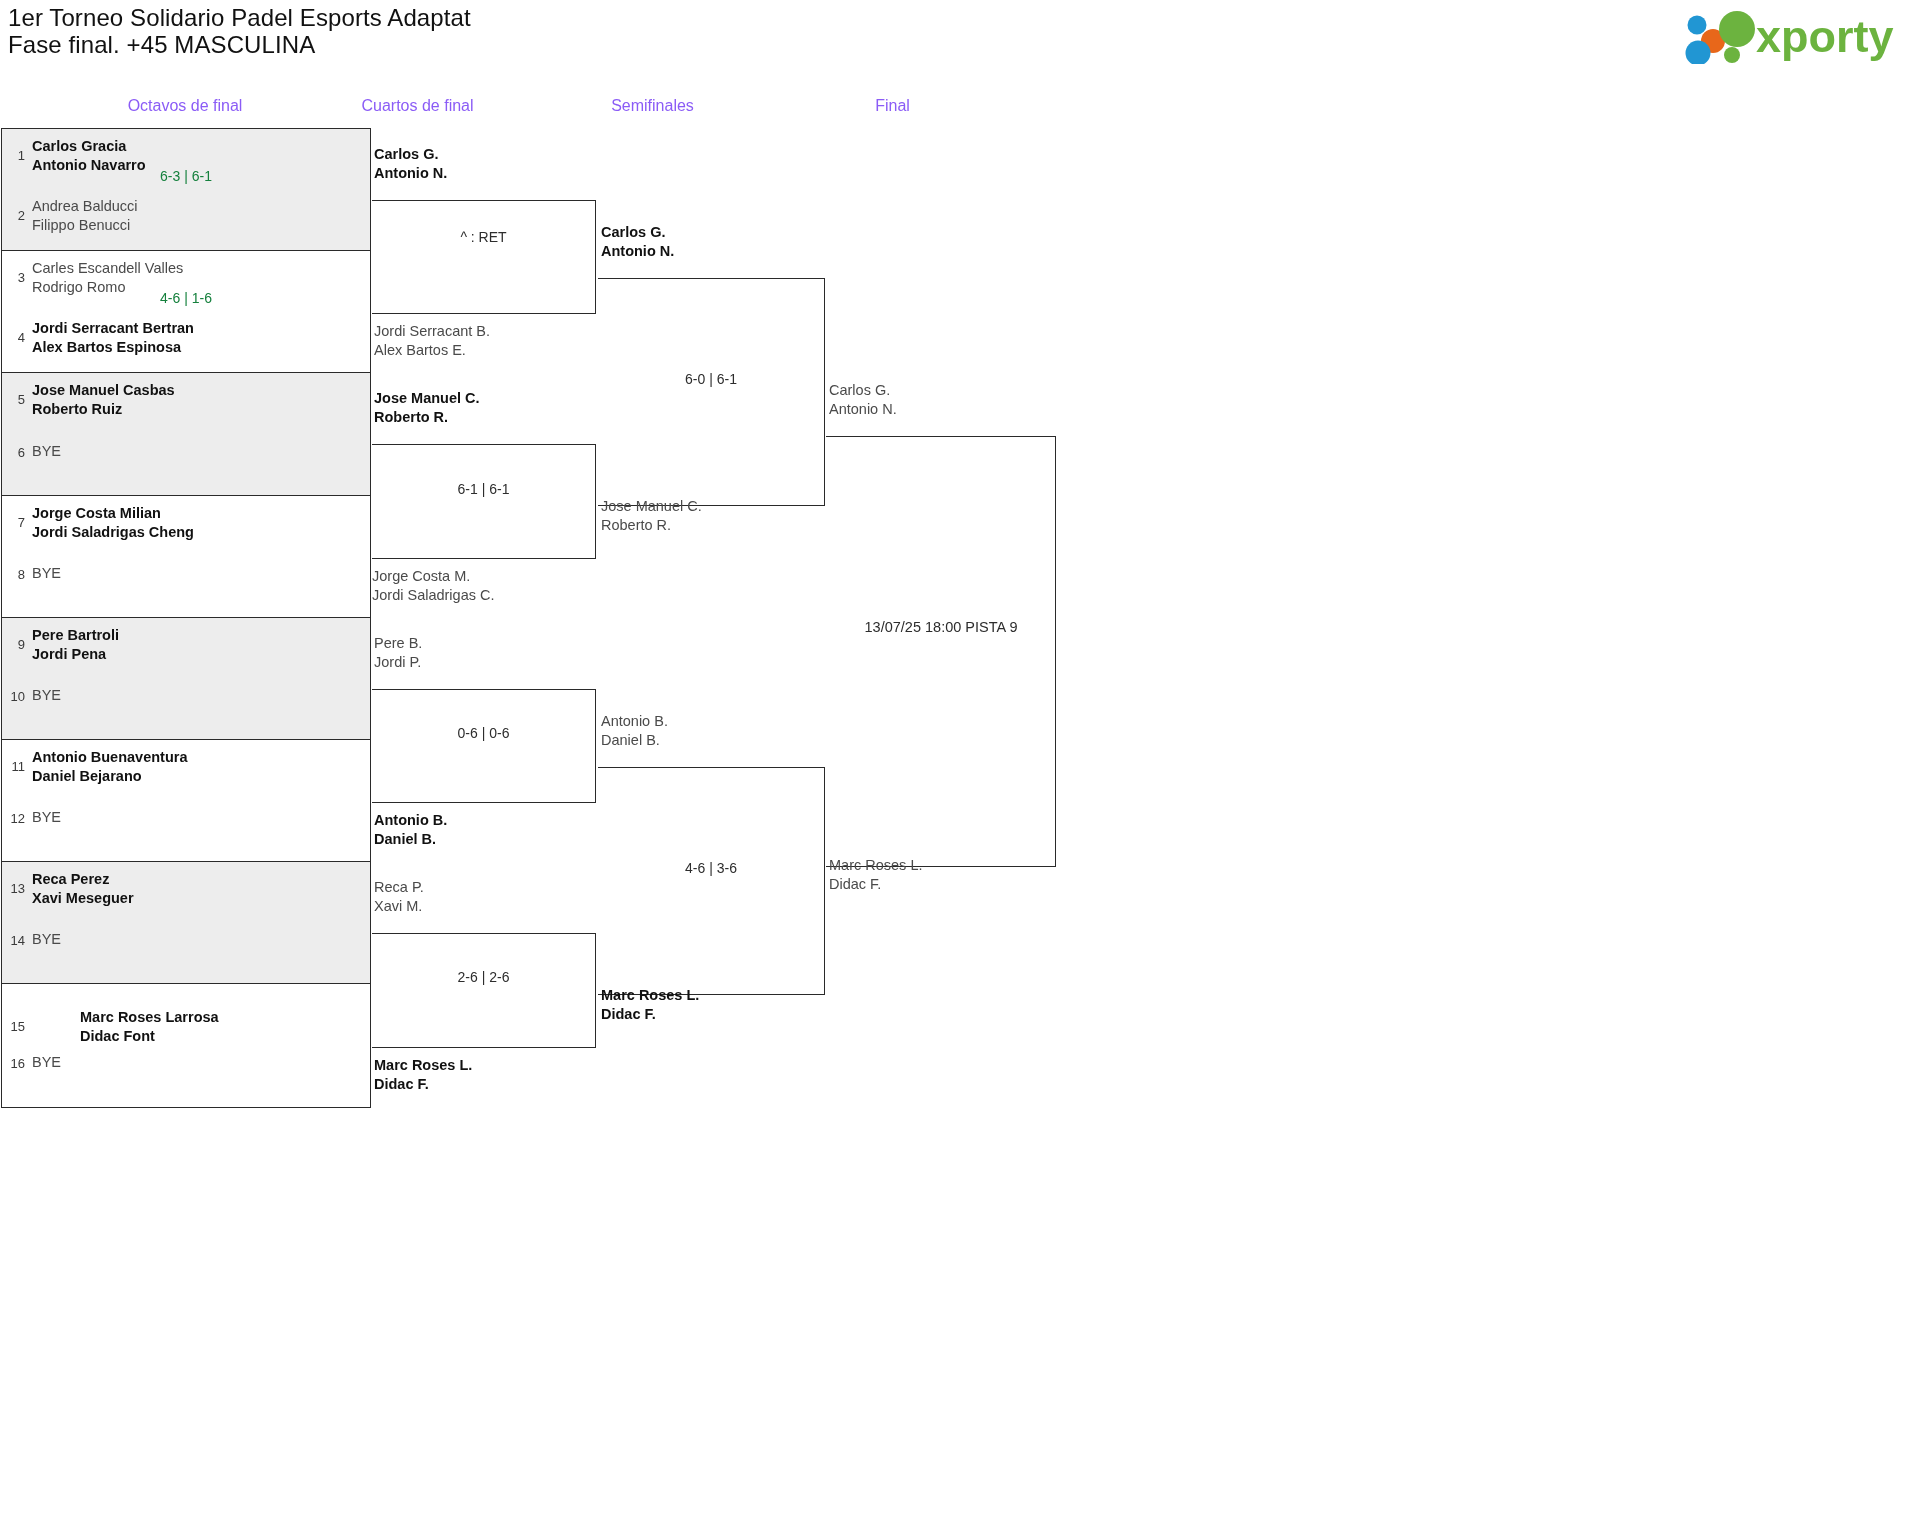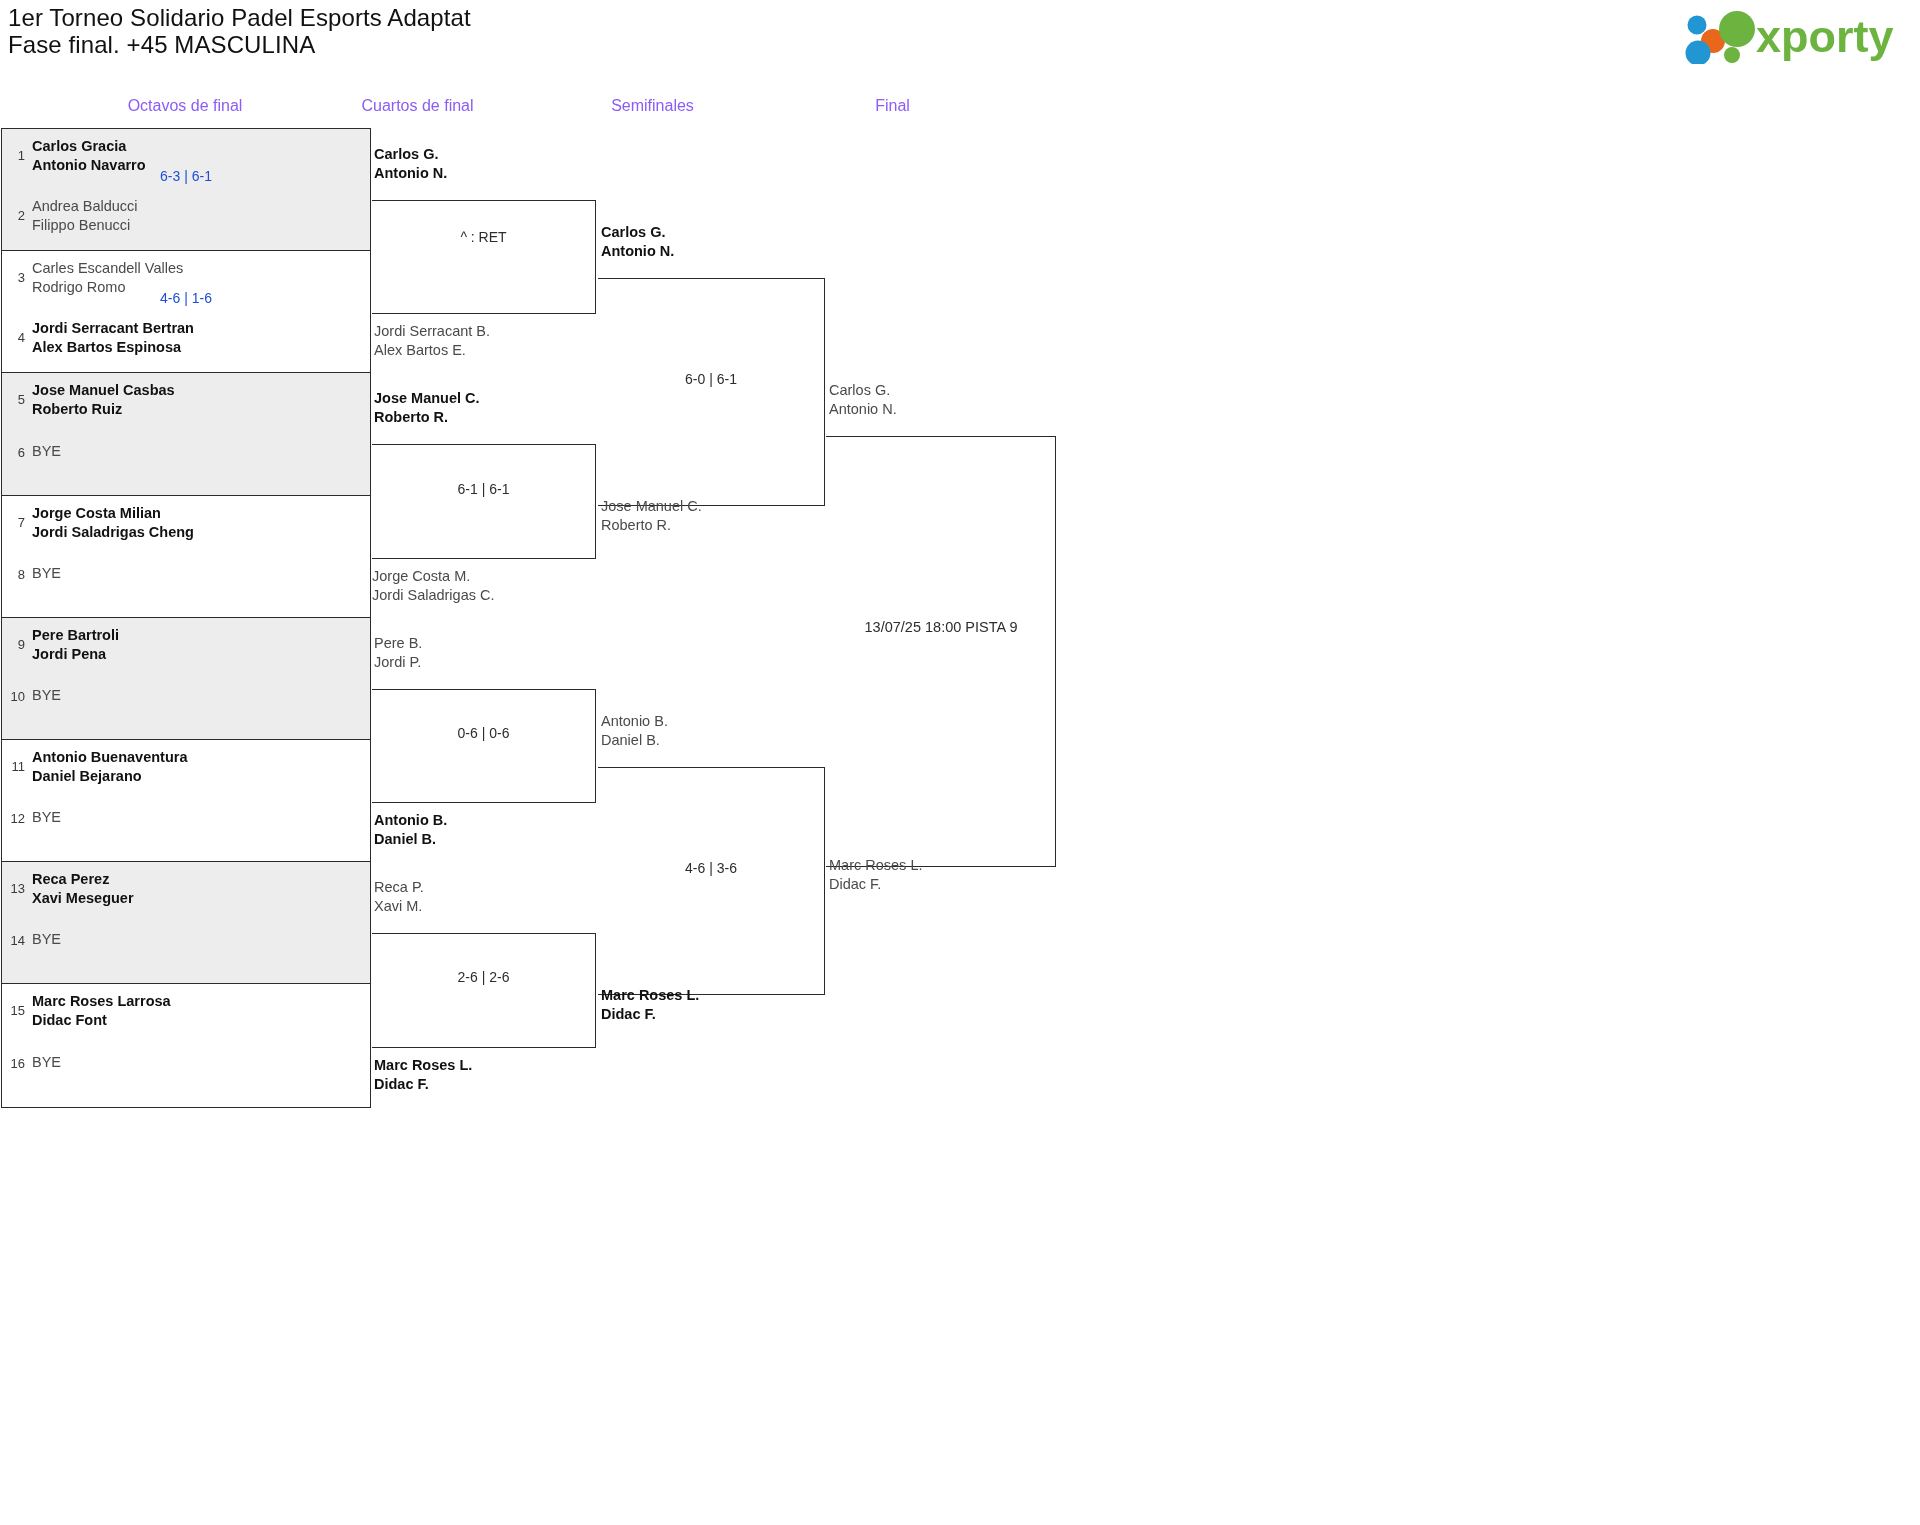--- a/index.html
+++ b/index.html
@@ -42,21 +42,21 @@
     font-size: 13px; line-height: 19px; color: #3a3a3a; padding-top: 9px;
   }
   .names { font-size: 14.5px; line-height: 19px; }
   .names .n { white-space: nowrap; }
   .win { font-weight: 700; color: #111; }
   .lose { font-weight: 400; color: #4a4a4a; }
   .bye  { font-weight: 400; color: #4a4a4a; font-size: 14.5px; line-height: 19px; padding-top: 0; }
 
   .r1-score {
     position: absolute; width: 100%; text-align: center;
-    font-size: 14px; color: #1d4ed8; white-space: nowrap;
+    font-size: 14px; color: #15803d; white-space: nowrap;
   }
 
   
   .conn {
     position: absolute;
     border-top: 1.4px solid #2a2a2a;
     border-right: 1.4px solid #2a2a2a;
     border-bottom: 1.4px solid #2a2a2a;
   }
   .conn-score {
@@ -203,21 +203,21 @@
           </div>
         </div>
         <div class="r1-slot" style="top: 68.2px;">
           <div class="seed" style="padding-top: 1px;">14</div>
           <div class="names">
             <div class="n bye">BYE</div>
           </div>
         </div>
       </div>
       <div class="r1-pair" style="height: 122.2px;">
-        <div class="r1-slot" style="top: 8px;">
+        <div class="r1-slot" style="top: 24px; gap: 48px;">
           <div class="seed">15</div>
           <div class="names">
             <div class="n win">Marc Roses Larrosa</div>
             <div class="n win">Didac Font</div>
           </div>
         </div>
         <div class="r1-slot" style="top: 68.2px;">
           <div class="seed" style="padding-top: 1px;">16</div>
           <div class="names">
             <div class="n bye">BYE</div>

